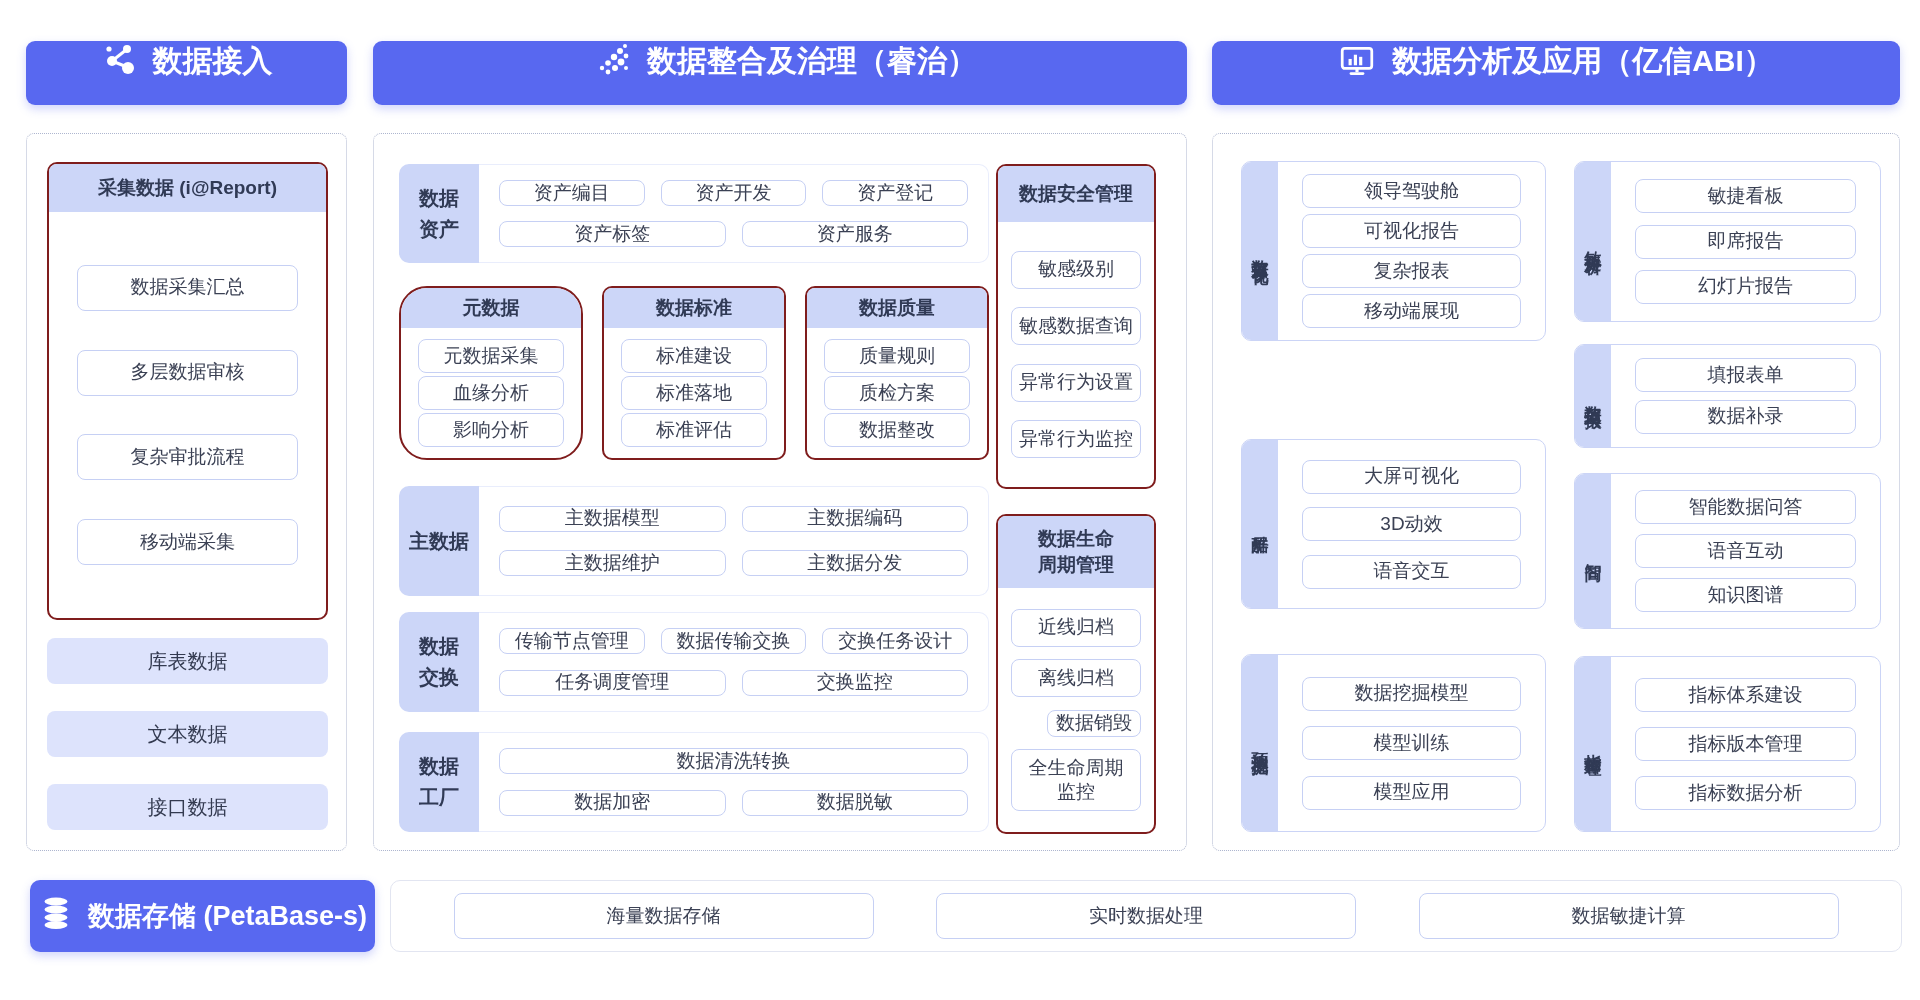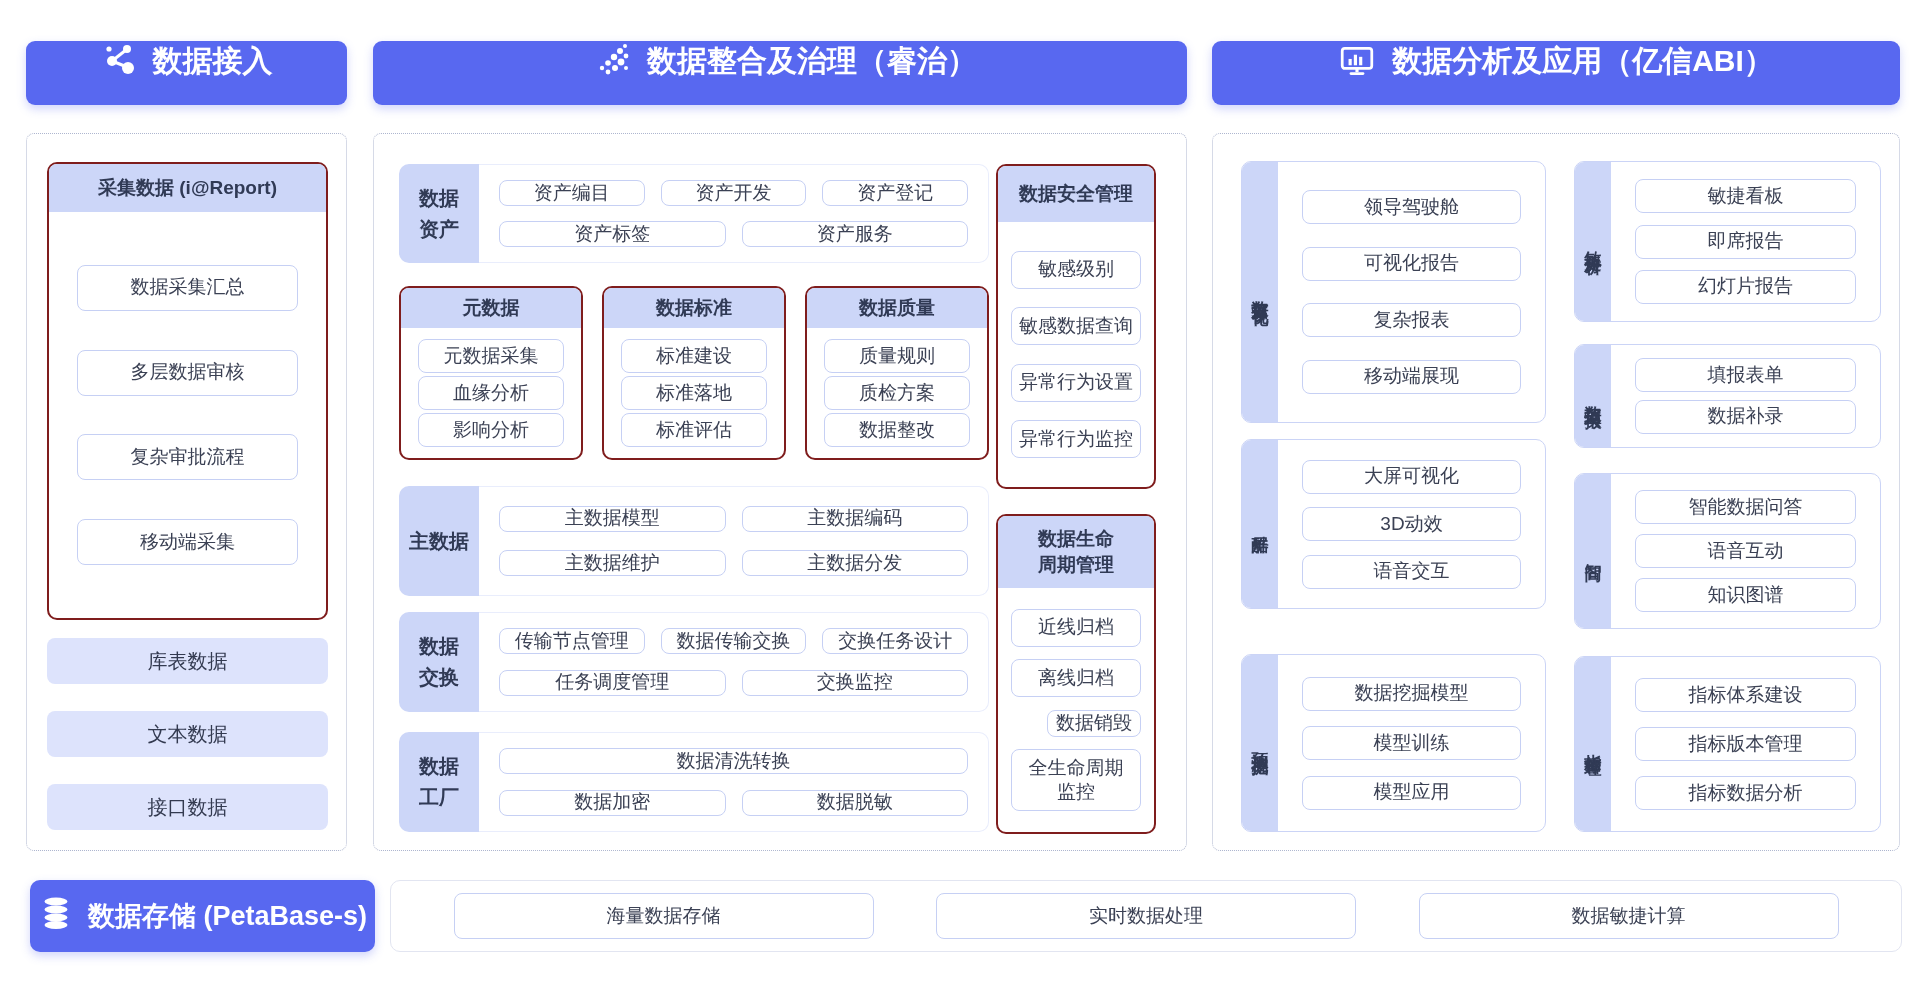--- a/index.html
+++ b/index.html
@@ -132,21 +132,21 @@
           <div class="item">资产开发</div>
           <div class="item">资产登记</div>
         </div>
         <div class="row-line">
           <div class="item">资产标签</div>
           <div class="item">资产服务</div>
         </div>
       </div>
     </div>
 
-    <div class="card" style="left:25px;top:152px;width:184px;height:174px;">
+    <div class="card" style="left:25px;top:152px;width:184px;height:174px;border-radius:28px;">
       <div class="card-head" style="height:40px;">元数据</div>
       <div class="card-body" style="padding:8px 17px;">
         <div class="item" style="height:34px;">元数据采集</div>
         <div class="item" style="height:34px;">血缘分析</div>
         <div class="item" style="height:34px;">影响分析</div>
       </div>
     </div>
     <div class="card" style="left:228px;top:152px;width:184px;height:174px;">
       <div class="card-head" style="height:40px;">数据标准</div>
       <div class="card-body" style="padding:8px 17px;">
@@ -226,21 +226,21 @@
         <div class="item" style="height:38px;">离线归档</div>
         <div class="item" style="height:27px;margin-left:36px;">数据销毁</div>
         <div class="item pre" style="height:62px;">全生命周期
 监控</div>
       </div>
     </div>
   </div>
 
   <div class="panel" style="left:1212px;width:688px;">
 
-    <div class="vcard" style="left:28px;top:27px;width:305px;height:262px;">
+    <div class="vcard" style="left:28px;top:27px;width:305px;height:180px;">
       <div class="vstrip">数据可视化</div>
       <div class="vbody">
         <div class="item">领导驾驶舱</div>
         <div class="item">可视化报告</div>
         <div class="item">复杂报表</div>
         <div class="item">移动端展现</div>
       </div>
     </div>
 
     <div class="vcard" style="left:28px;top:305px;width:305px;height:170px;">

